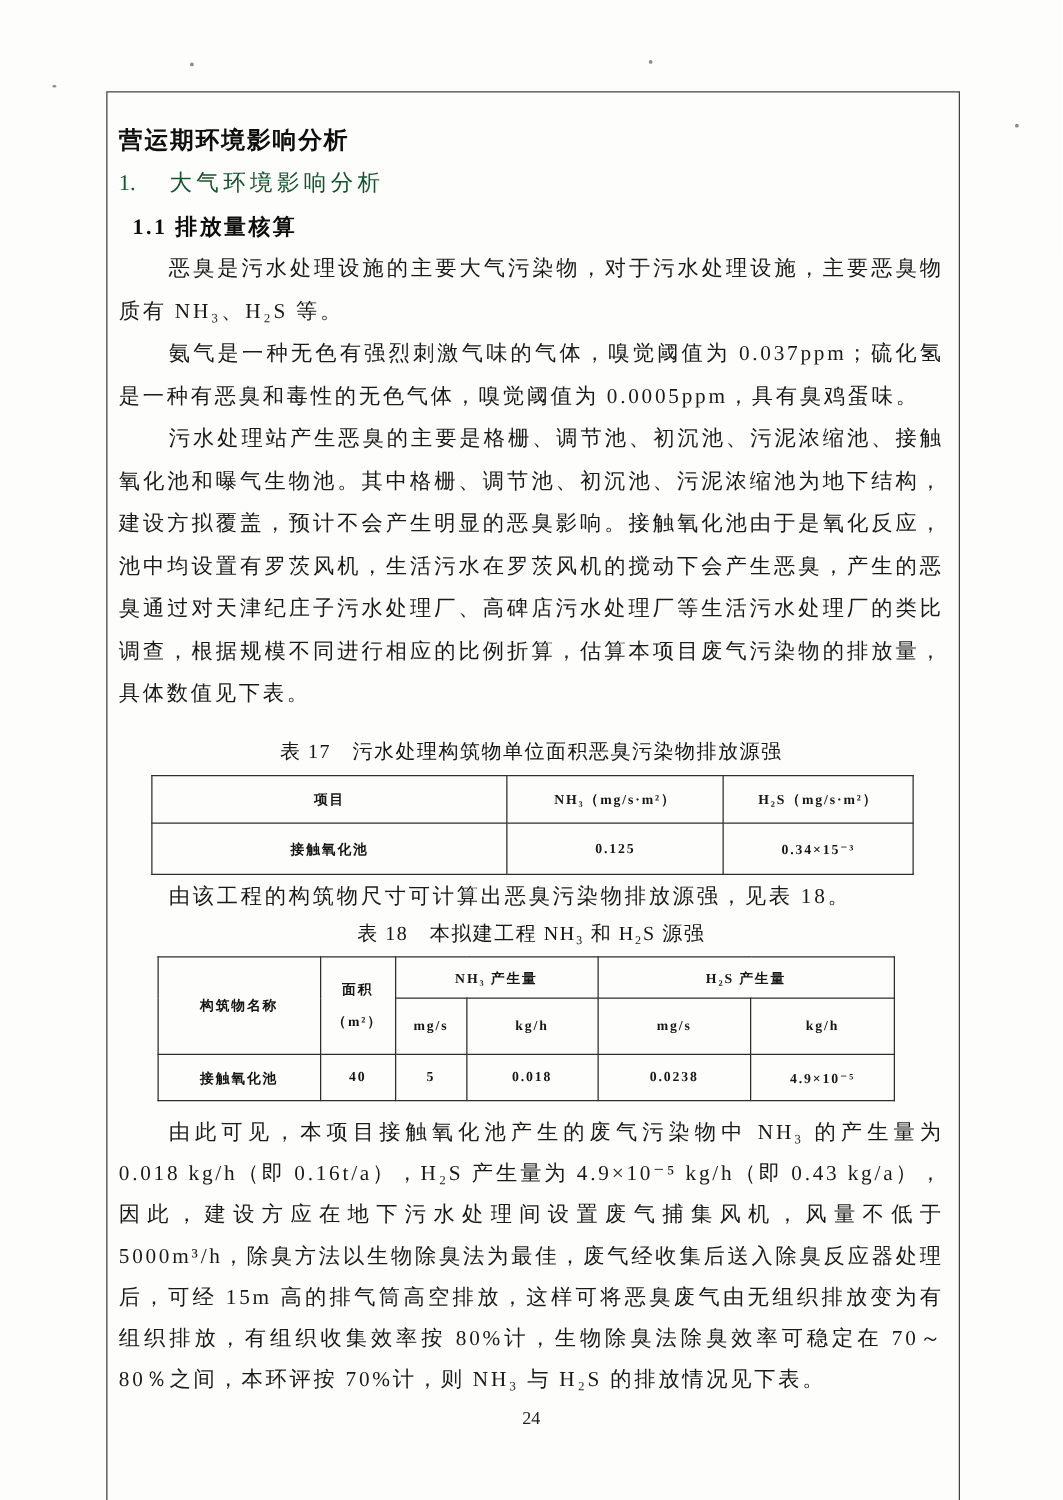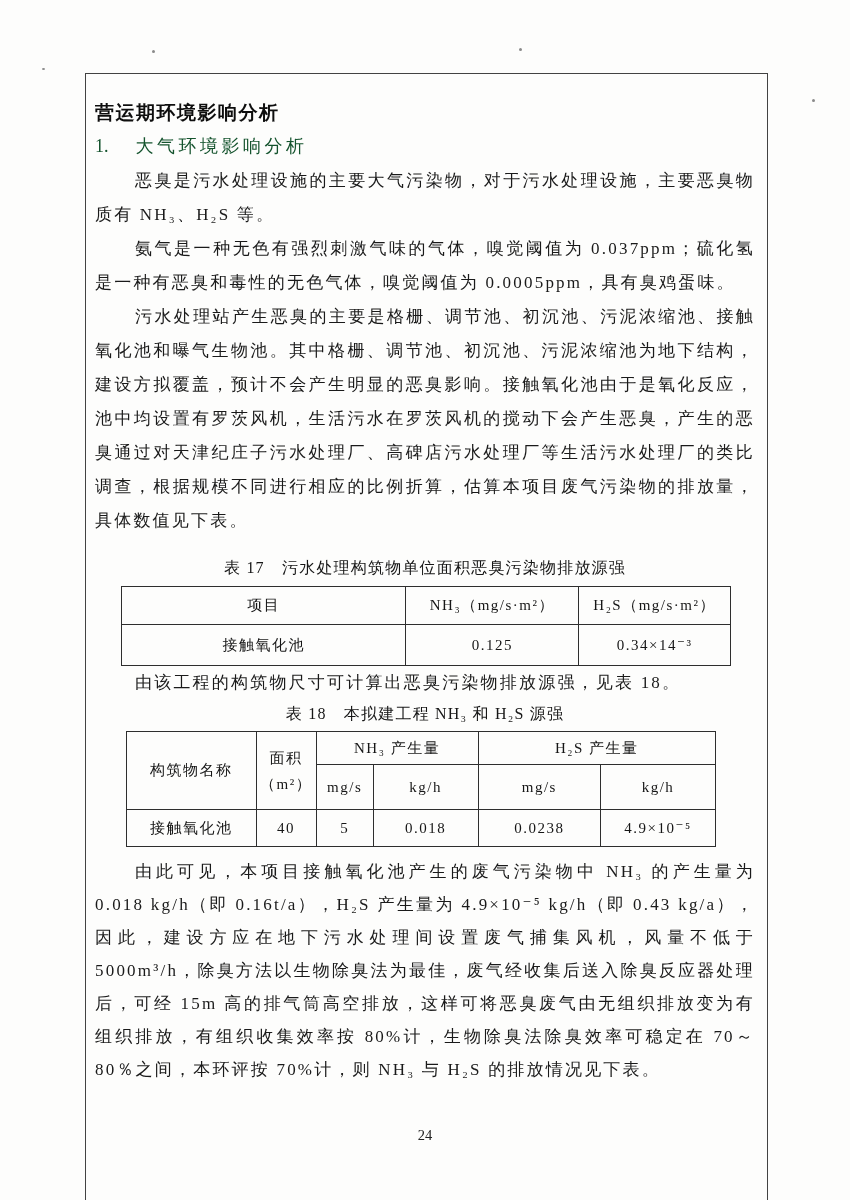--- a/index.html
+++ b/index.html
@@ -38,22 +38,22 @@
     text-align:justify;text-indent:40px;color:#1a1a1a;
   }
   p.tight{line-height:33px;margin-top:8px;}
   .tcaption{
     text-align:center;font-size:16px;letter-spacing:1.2px;line-height:28px;color:#161616;
   }
   .cap17{margin-top:16px;}
   table{border-collapse:collapse;table-layout:fixed;}
   th,td{
     border:1.5px solid #2e2e2e;
-    font-weight:normal;
-    font-size:15px;letter-spacing:1.5px;
+    font-weight:bold;
+    font-size:11px;letter-spacing:1.5px;
     text-align:center;vertical-align:middle;
     padding:0 2px;color:#161616;
     box-sizing:border-box;
     margin-top:48px;
   }
   .t17{width:610px;margin:4px 0 0 26px;}
   .t17 .hrow{height:38px;}
   .t17 .drow{height:41px;}
   .t18{width:590px;margin:3px 0 0 31px;}
   .t18 .grow{height:33px;}
@@ -76,20 +76,21 @@
   <div class="speck" style="left:812px;top:99px;width:3px;height:3px;"></div>
 
   <div class="frame">
 
     <h1 class="doc-title">营运期环境影响分析</h1>
 
     <div class="section1">
       <span class="num">1.</span><span>大气环境影响分析</span>
     </div>
 
+    <h2 class="section11">1.1 排放量核算</h2>
 
     <p class="body">恶臭是污水处理设施的主要大气污染物，对于污水处理设施，主要恶臭物质有 NH₃、H₂S 等。</p>
     <p class="body">氨气是一种无色有强烈刺激气味的气体，嗅觉阈值为 0.037ppm；硫化氢是一种有恶臭和毒性的无色气体，嗅觉阈值为 0.0005ppm，具有臭鸡蛋味。</p>
     <p class="body">污水处理站产生恶臭的主要是格栅、调节池、初沉池、污泥浓缩池、接触氧化池和曝气生物池。其中格栅、调节池、初沉池、污泥浓缩池为地下结构，建设方拟覆盖，预计不会产生明显的恶臭影响。接触氧化池由于是氧化反应，池中均设置有罗茨风机，生活污水在罗茨风机的搅动下会产生恶臭，产生的恶臭通过对天津纪庄子污水处理厂、高碑店污水处理厂等生活污水处理厂的类比调查，根据规模不同进行相应的比例折算，估算本项目废气污染物的排放量，具体数值见下表。</p>
 
     <div class="tcaption cap17">表 17　污水处理构筑物单位面积恶臭污染物排放源强</div>
 
     <table class="t17">
       <colgroup>
         <col style="width:46.7%">
@@ -98,21 +99,21 @@
       </colgroup>
       <tbody>
           <tr class="hrow">
         <th>项目</th>
         <th>NH₃（mg/s·m²）</th>
         <th>H₂S（mg/s·m²）</th>
       </tr>
       <tr class="drow">
         <td>接触氧化池</td>
         <td>0.125</td>
-        <td>0.34×14⁻³</td>
+        <td>0.34×15⁻³</td>
       </tr>
     </tbody>
       </table>
 
     <p class="body">由该工程的构筑物尺寸可计算出恶臭污染物排放源强，见表 18。</p>
 
     <div class="tcaption">表 18　本拟建工程 NH₃ 和 H₂S 源强</div>
 
     <table class="t18">
       <colgroup>

